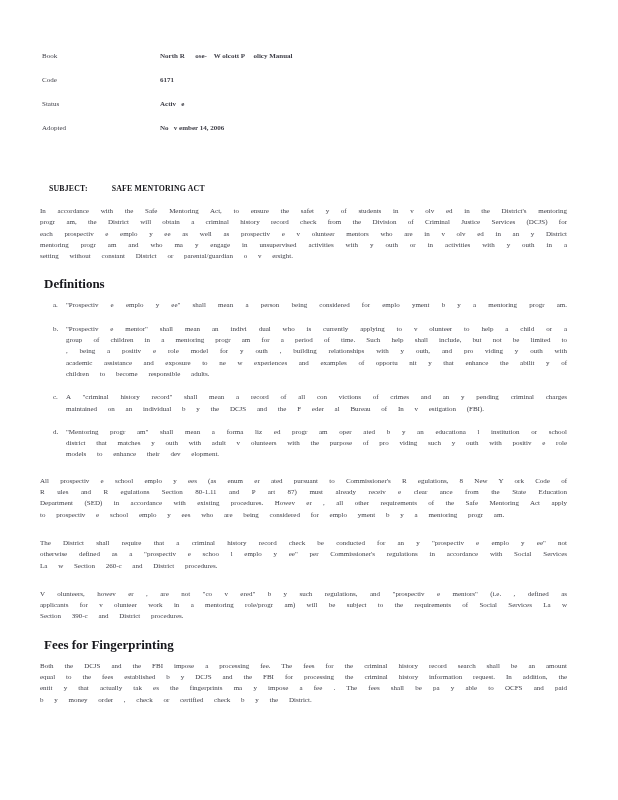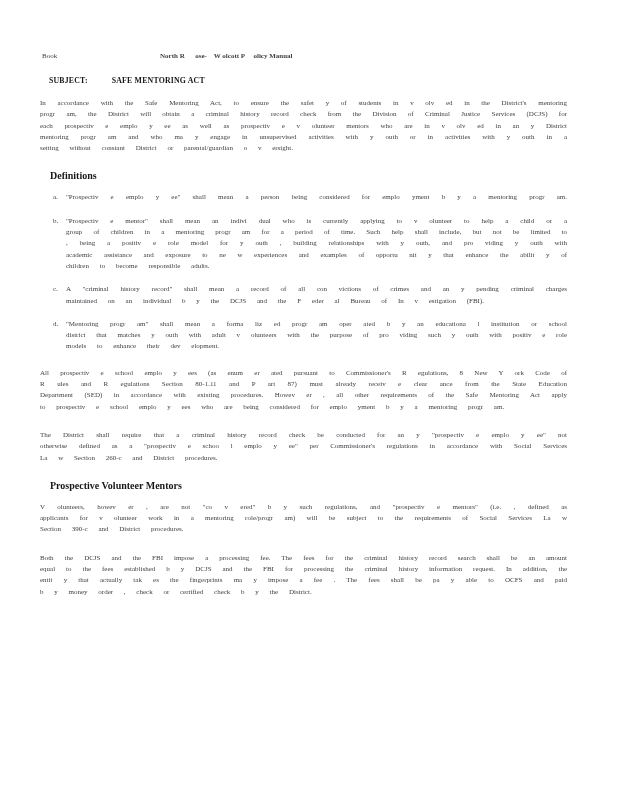--- a/index.html
+++ b/index.html
@@ -26,44 +26,44 @@
   .meta-row {
     display: flex;
     font-size: 7px;
     line-height: 8px;
     margin-bottom: 16px;
   }
   .meta-label { flex: 0 0 118px; }
   .meta-value { white-space: pre-wrap; font-weight: bold; }
   
   .subject-row {
-    margin-top: 16px;
+    margin-top: 52px;
     padding-left: 9px;
     font-weight: bold;
     font-size: 7.8px;
     line-height: 9px;
     letter-spacing: 0.2px;
     color: var(--heading-text, #17171c);
   }
   .subject-title { margin-left: 24px; }
   
   .para {
     font-size: 7px;
     line-height: 11.3px;
     text-align: justify;
     word-spacing: 9px;
     margin: 0 0 17px 0;
   }
   .para.intro { margin-top: 13px; }
   .heading {
-    font-size: 10px;
+    font-size: 13px;
     line-height: 9px;
     font-weight: bold;
     color: var(--heading-text, #17171c);
-    margin: 15px 0 12px 10px;
+    margin: 15px 0 12px 4px;
   }
   
   .def-list { padding-left: 13px; margin-bottom: 15px; }
   .def-item {
     display: flex;
     font-size: 7px;
     line-height: 11.3px;
     margin-bottom: 12px;
   }
   .def-marker { flex: 0 0 13px; }
@@ -76,20 +76,32 @@
 </style>
 </head>
 <body>
 
 <div class="page">
 
   <section class="meta">
     <div class="meta-row">
       <span class="meta-label">Book</span>
       <span class="meta-value">North R      ose-    W olcott P     olicy Manual</span>
+    </div>
+    <div class="meta-row">
+      <span class="meta-label">Code</span>
+      <span class="meta-value">6171</span>
+    </div>
+    <div class="meta-row">
+      <span class="meta-label">Status</span>
+      <span class="meta-value">Activ   e</span>
+    </div>
+    <div class="meta-row">
+      <span class="meta-label">Adopted</span>
+      <span class="meta-value">No   v ember 14, 2006</span>
     </div>
   </section>
 
   <div class="subject-row">
     <span class="subject-label">SUBJECT:</span><span class="subject-title">SAFE MENTORING ACT</span>
   </div>
 
   <p class="para intro">In accordance with the Safe Mentoring Act, to ensure the safet y of students in v olv ed in the District's mentoring progr am, the District will obtain a criminal history record check from the Division of Criminal Justice Services (DCJS) for each prospectiv e emplo y ee as well as prospectiv e v olunteer mentors who are in v olv ed in an y District mentoring progr am and who ma y engage in unsupervised activities with y outh or in activities with y outh in a setting without constant District or parental/guardian o v ersight.</p>
 
   <h3 class="heading">Definitions</h3>
@@ -109,18 +121,18 @@
     </div>
     <div class="def-item">
       <span class="def-marker">d.</span>
       <span class="def-text">"Mentoring progr am" shall mean a forma liz ed progr am oper ated b y an educationa l institution or school district that matches y outh with adult v olunteers with the purpose of pro viding such y outh with positiv e role models to enhance their dev elopment.</span>
     </div>
   </div>
 
   <p class="para">All prospectiv e school emplo y ees (as enum er ated pursuant to Commissioner's R egulations, 8 New Y ork Code of R ules and R egulations Section 80-1.11 and P art 87) must already receiv e clear ance from the State Education Department (SED) in accordance with existing procedures. Howev er , all other requirements of the Safe Mentoring Act apply to prospectiv e school emplo y ees who are being considered for emplo yment b y a mentoring progr am.</p>
   <p class="para">The District shall require that a criminal history record check be conducted for an y "prospectiv e emplo y ee" not otherwise defined as a "prospectiv e schoo l emplo y ee" per Commissioner's regulations in accordance with Social Services La w Section 260-c and District procedures.</p>
 
-  <h3 class="heading">Prospective Volunteer Mentors</h3>
   <p class="para">V olunteers, howev er , are not "co v ered" b y such regulations, and "prospectiv e mentors" (i.e. , defined as applicants for v olunteer work in a mentoring role/progr am) will be subject to the requirements of Social Services La w Section 390-c and District procedures.</p>
 
+  <h3 class="heading">Fees for Fingerprinting</h3>
   <p class="para">Both the DCJS and the FBI impose a processing fee. The fees for the criminal history record search shall be an amount equal to the fees established b y DCJS and the FBI for processing the criminal history information request. In addition, the entit y that actually tak es the fingerprints ma y impose a fee . The fees shall be pa y able to OCFS and paid b y money order , check or certified check b y the District.</p>
 
 </div>
 
 </body></html>

